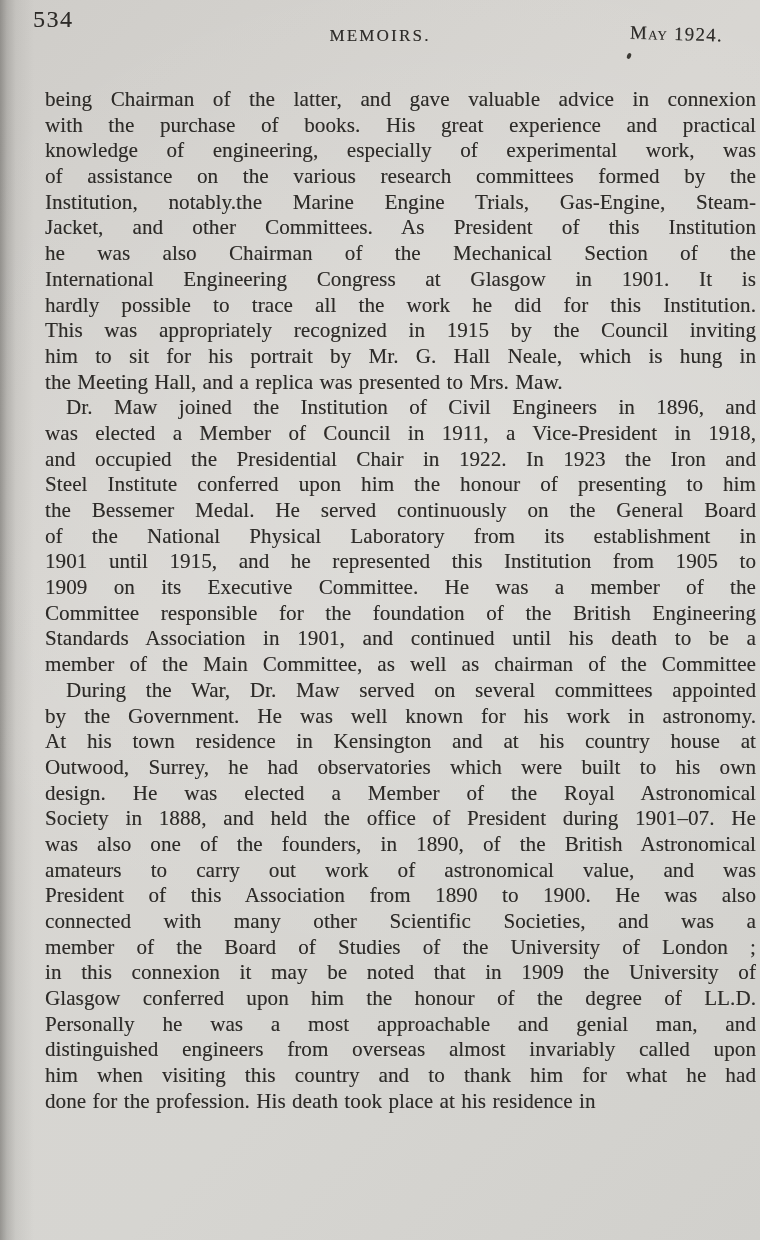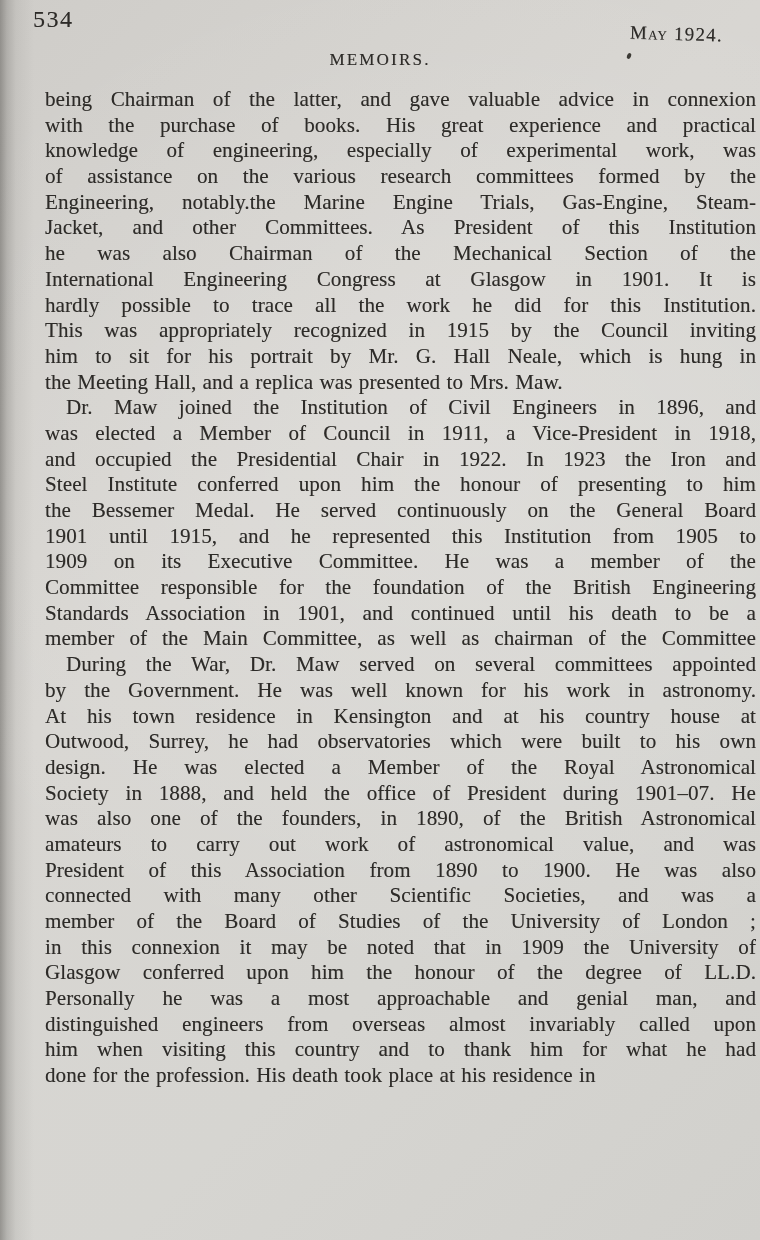--- a/index.html
+++ b/index.html
@@ -36,21 +36,20 @@
     letter-spacing: 1.5px;
   }
   .page-title {
     position: absolute;
     left: 0;
     right: 0;
     top: 26px;
     text-align: center;
     font-size: 17px;
     letter-spacing: 2.2px;
-    margin-top: 24px;
   }
   .issue-date {
     position: absolute;
     right: 37px;
     top: 23px;
     font-size: 19px;
     font-variant: small-caps;
     letter-spacing: 1.2px;
     transform: rotate(1.7deg);
   }
@@ -98,35 +97,36 @@
   <div class="issue-date ink">May 1924.</div>
 
   <div class="ink-speck"></div>
 
   <div class="text-block ink">
       <div class="paragraph">
         <div class="line">being Chairman of the latter, and gave valuable advice in connexion</div>
         <div class="line">with the purchase of books.  His great experience and practical</div>
         <div class="line">knowledge of engineering, especially of experimental work, was</div>
         <div class="line">of assistance on the various research committees formed by the</div>
-        <div class="line">Engineering, notably.the Marine Engine Trials, Gas-Engine, Steam-</div>
+        <div class="line">Institution, notably.the Marine Engine Trials, Gas-Engine, Steam-</div>
         <div class="line">Jacket, and other Committees.  As President of this Institution</div>
         <div class="line">he was also Chairman of the Mechanical Section of the</div>
         <div class="line">International Engineering Congress at Glasgow in 1901.  It is</div>
         <div class="line">hardly possible to trace all the work he did for this Institution.</div>
         <div class="line">This was appropriately recognized in 1915 by the Council inviting</div>
         <div class="line">him to sit for his portrait by Mr. G. Hall Neale, which is hung in</div>
         <div class="line last">the Meeting Hall, and a replica was presented to Mrs. Maw.</div>
       </div>
       <div class="paragraph">
         <div class="line indent">Dr. Maw joined the Institution of Civil Engineers in 1896, and</div>
         <div class="line">was elected a Member of Council in 1911, a Vice-President in 1918,</div>
         <div class="line">and occupied the Presidential Chair in 1922.  In 1923 the Iron and</div>
         <div class="line">Steel Institute conferred upon him the honour of presenting to him</div>
         <div class="line">the Bessemer Medal.  He served continuously on the General Board</div>
+        <div class="line">of the National Physical Laboratory from its establishment in</div>
         <div class="line">1901 until 1915, and he represented this Institution from 1905 to</div>
         <div class="line">1909 on its Executive Committee.  He was a member of the</div>
         <div class="line">Committee responsible for the foundation of the British Engineering</div>
         <div class="line">Standards Association in 1901, and continued until his death to be a</div>
         <div class="line">member of the Main Committee, as well as chairman of the Committee</div>
       </div>
       <div class="paragraph">
         <div class="line indent">During the War, Dr. Maw served on several committees appointed</div>
         <div class="line">by the Government.   He was well known for his work in astronomy.</div>
         <div class="line">At his town residence in Kensington and at his country house at</div>

